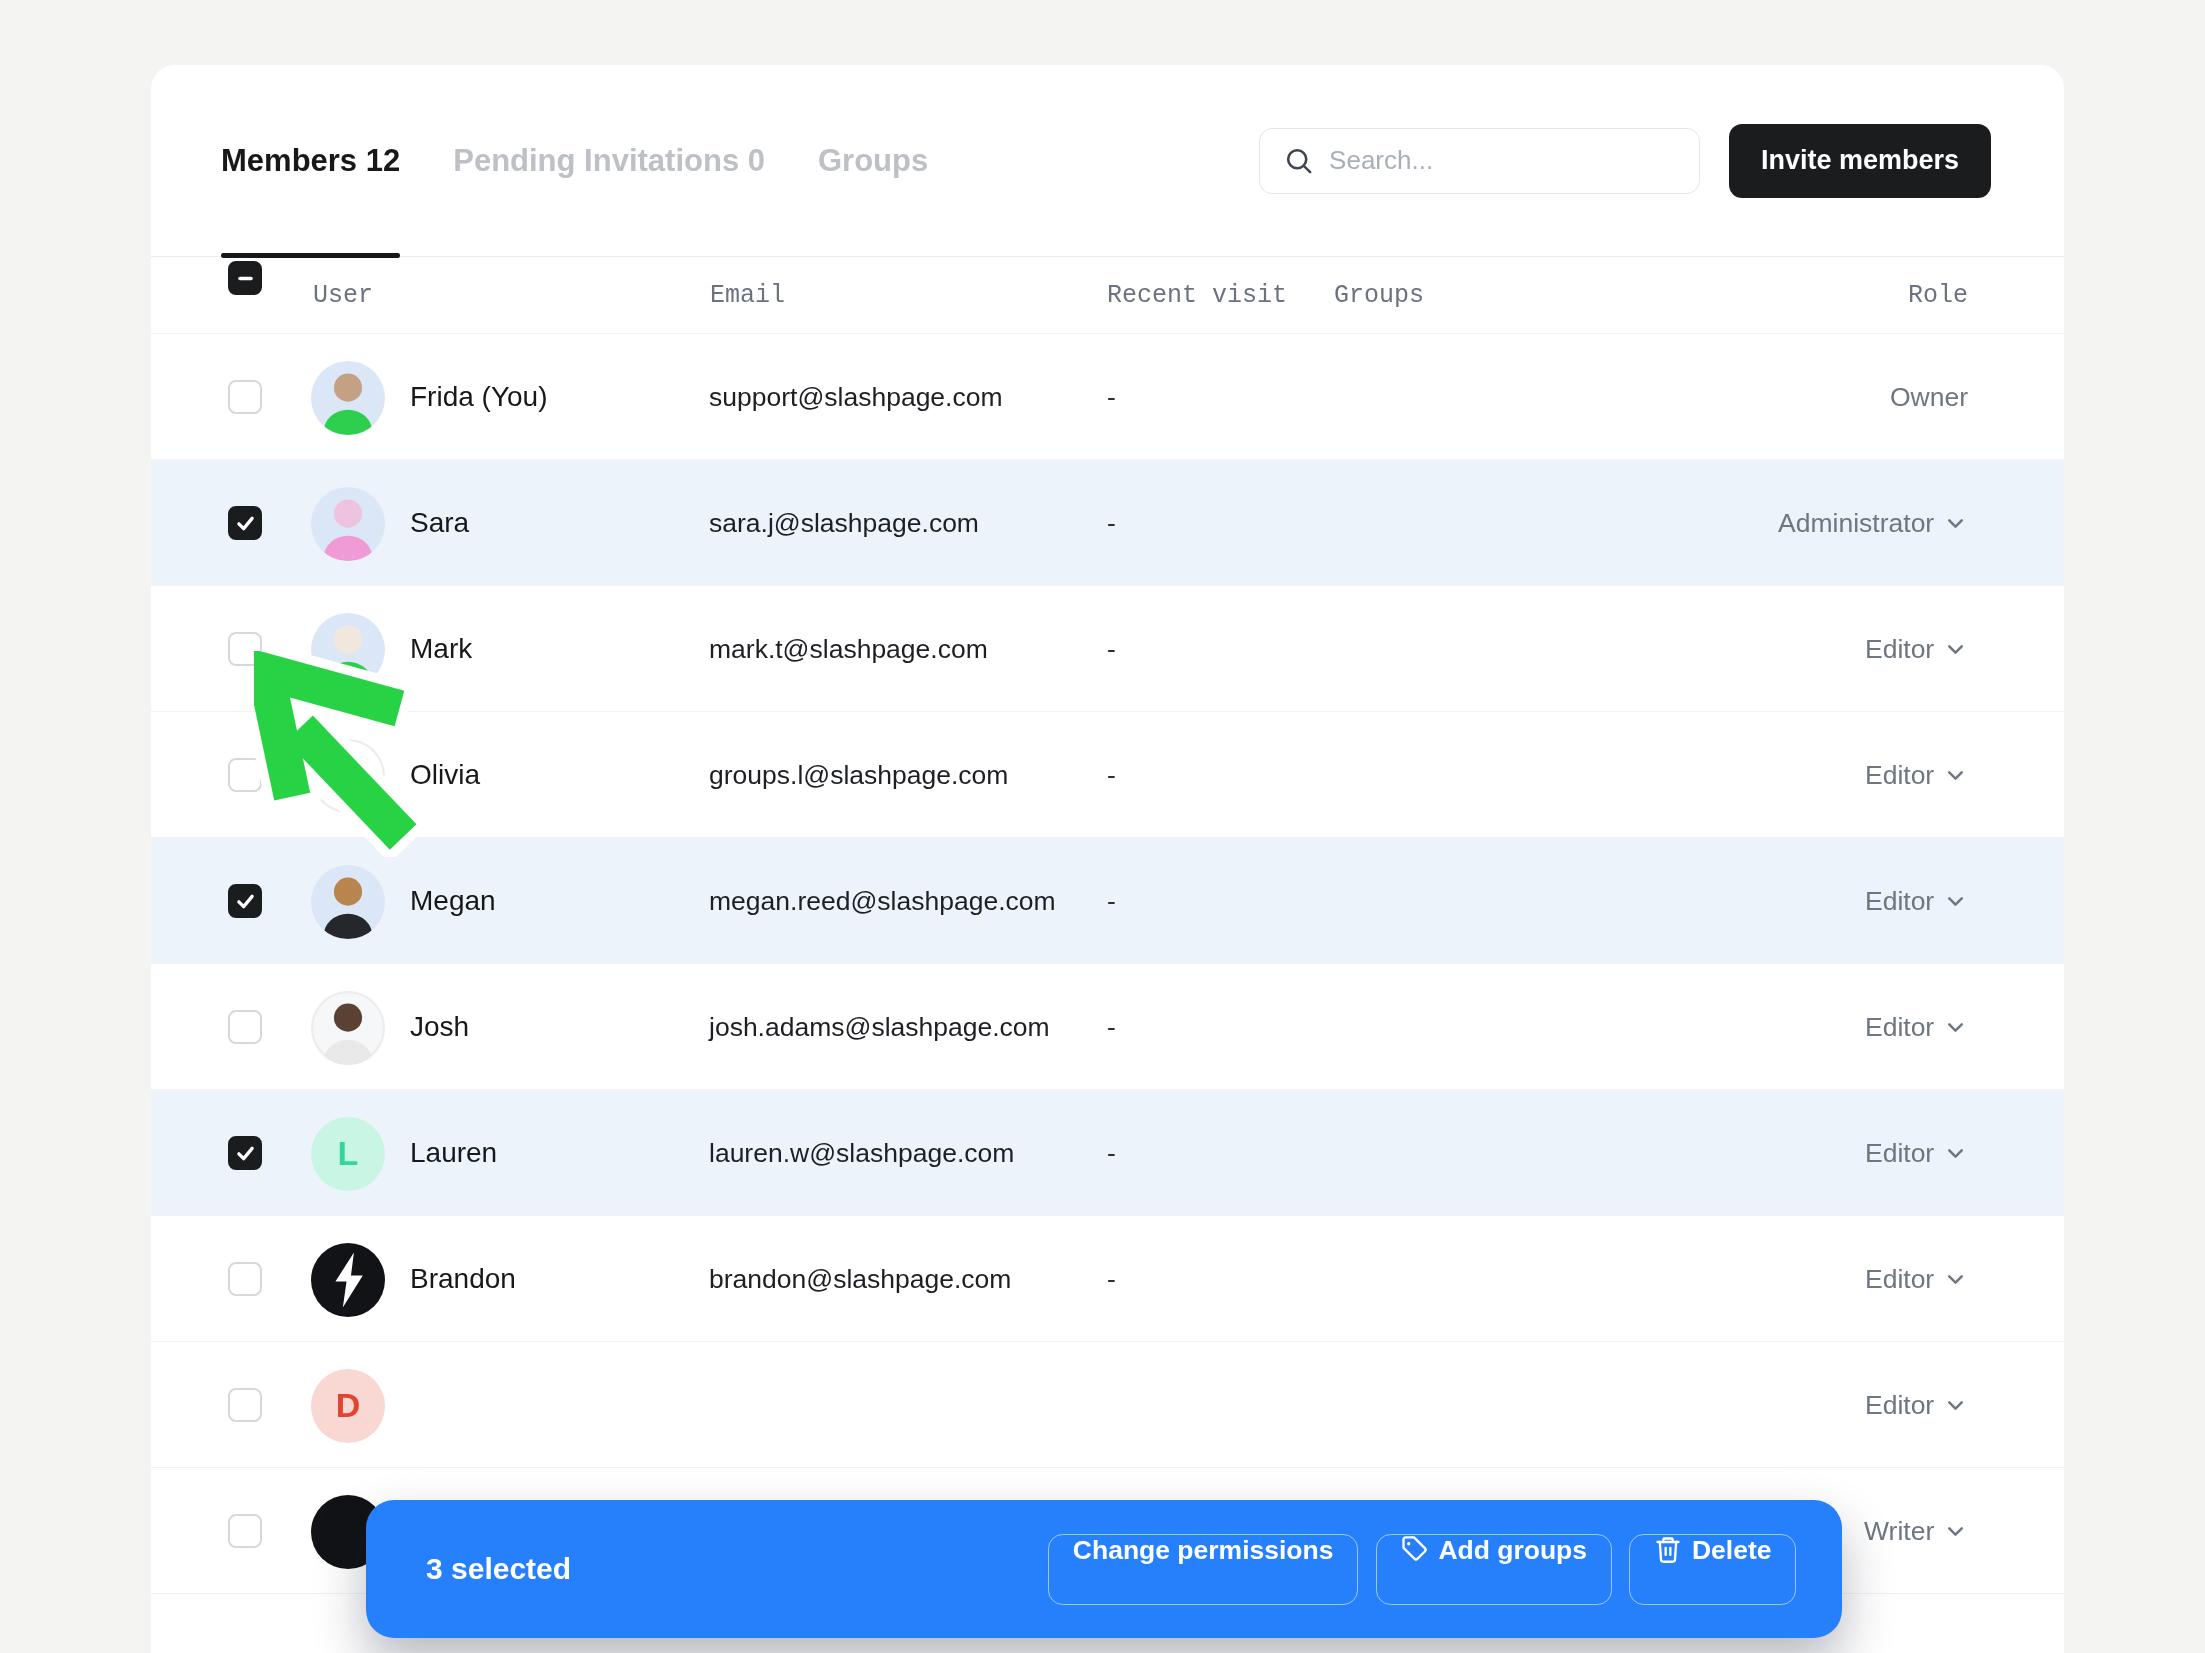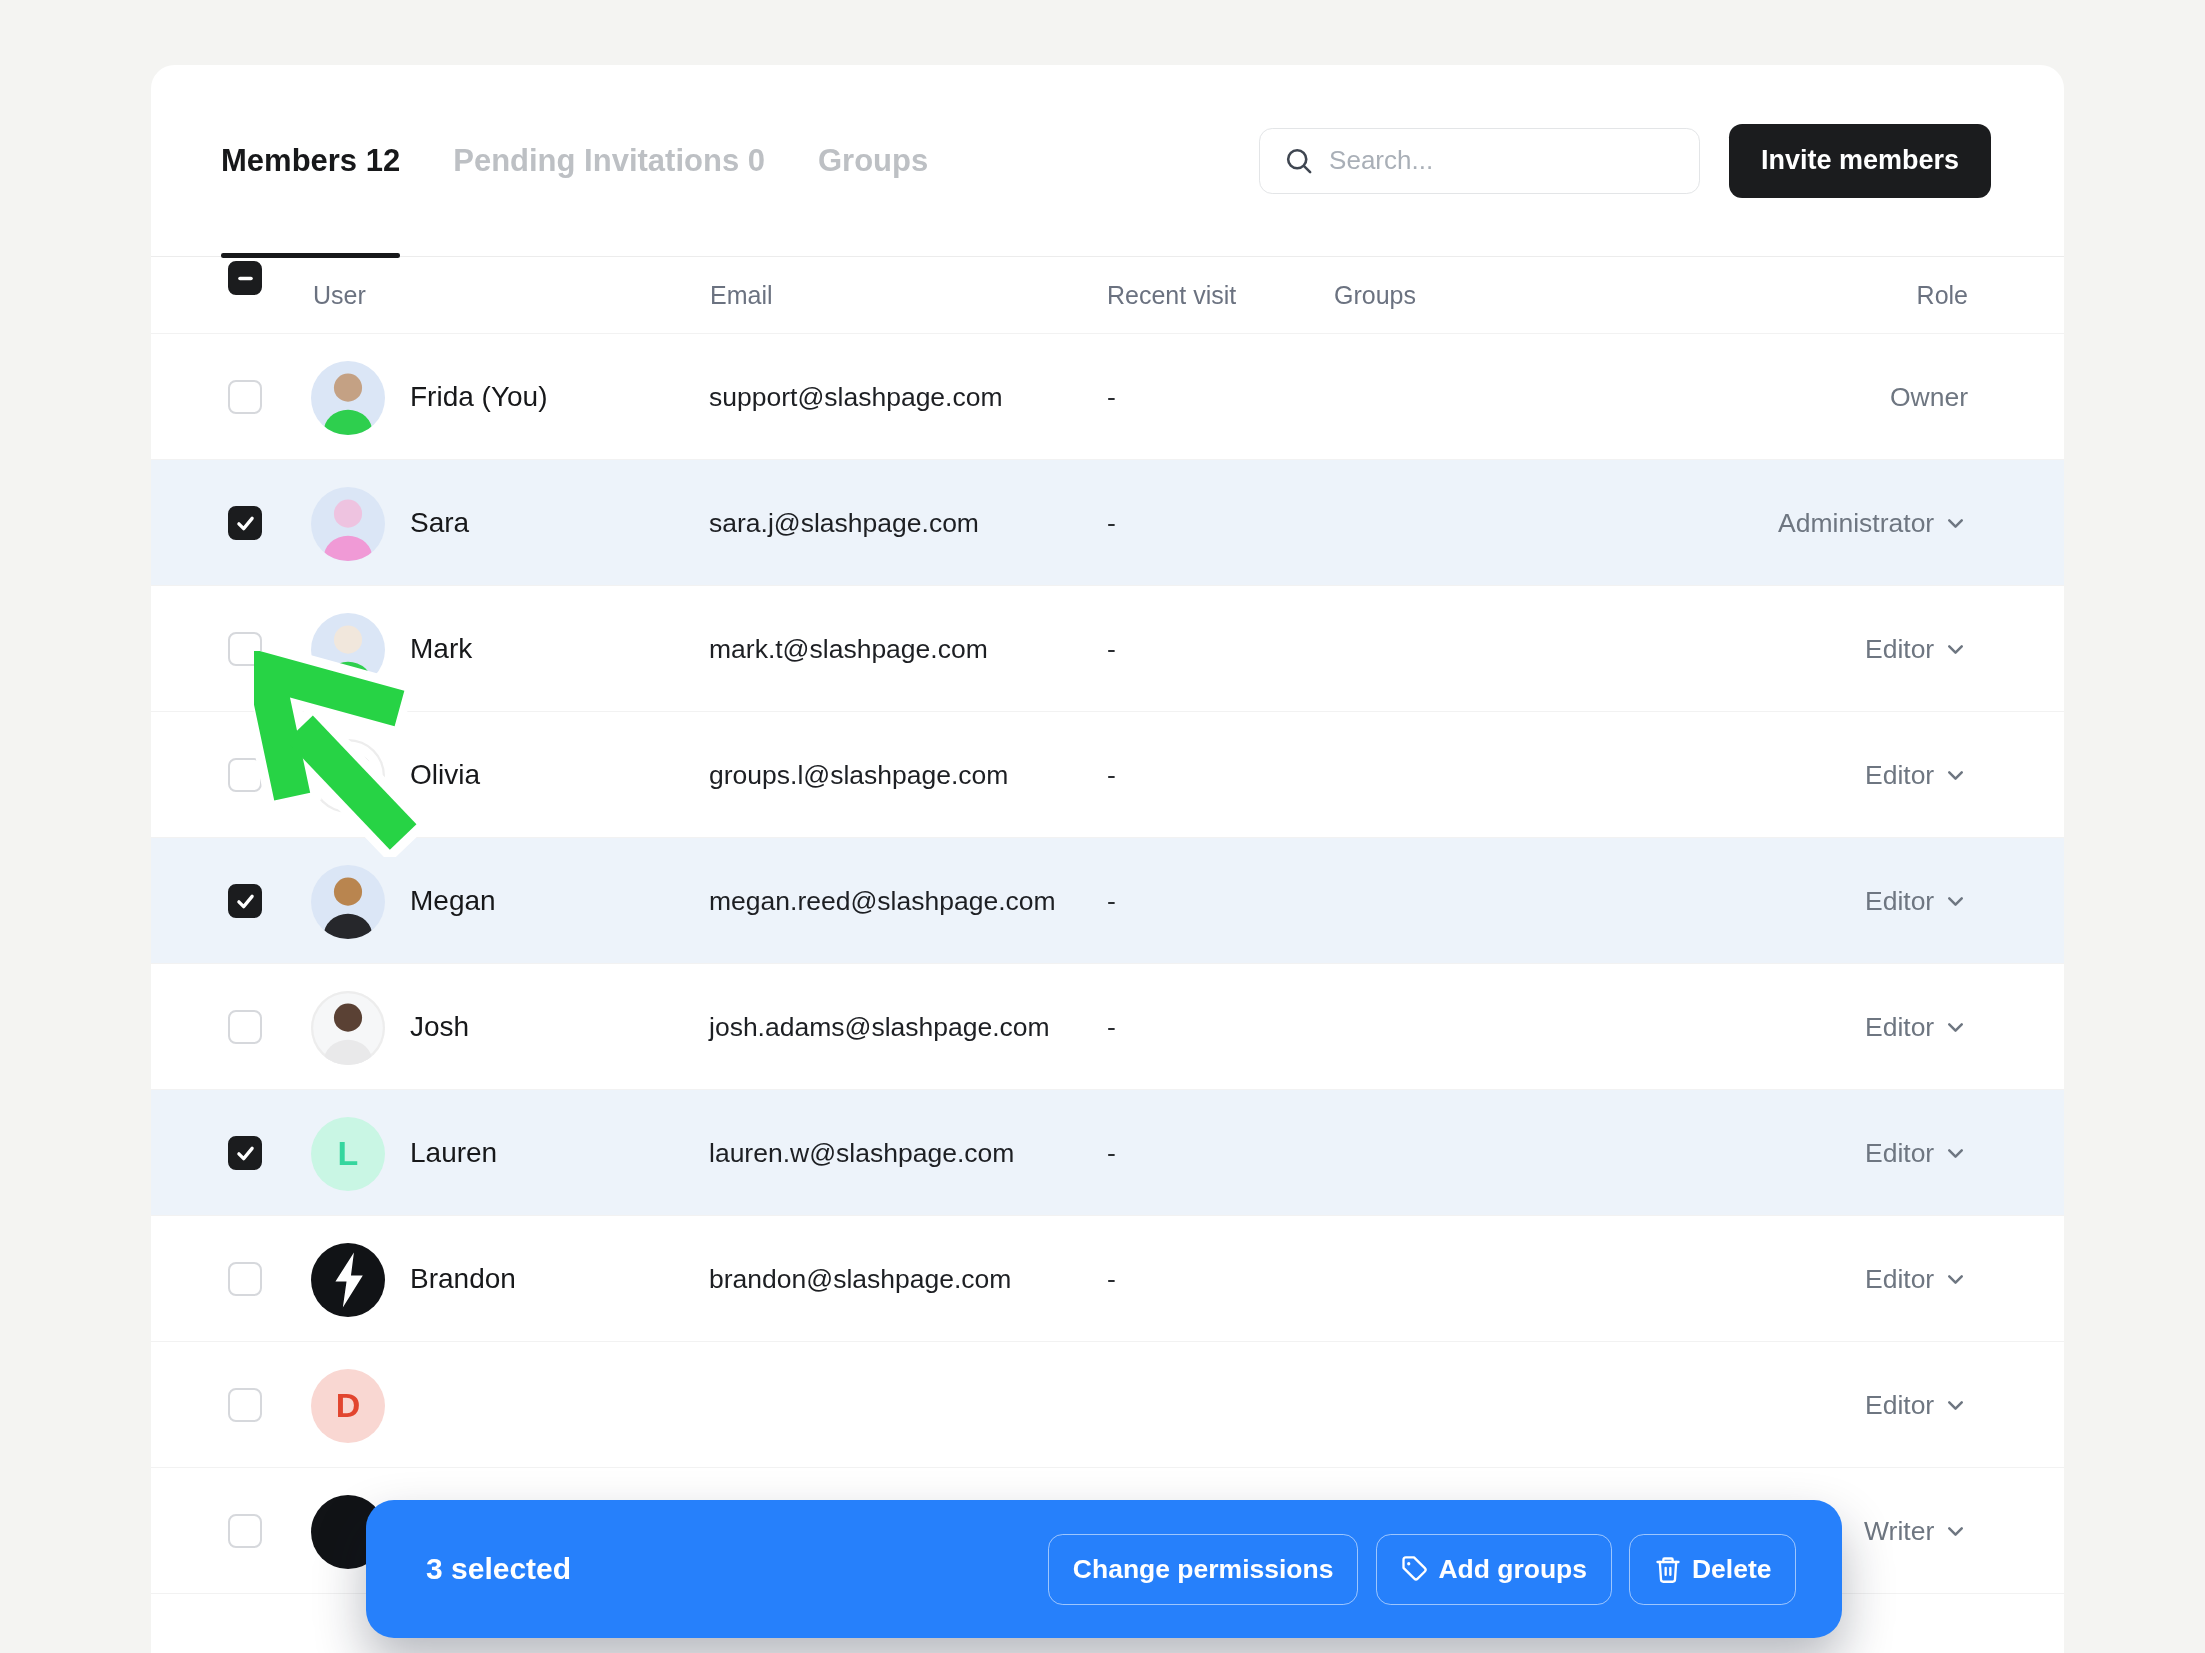--- a/index.html
+++ b/index.html
@@ -37,21 +37,21 @@
   .filter-row{height:125px;display:flex;align-items:center;padding:0 70px;
        border-bottom:1.5px solid var(--line);}
   .filter-label{font-size:27px;color:#6b7280;margin:0 28px 0 13.2px;}
   .chip{height:65px;padding:0 34px;border-radius:32px;background:var(--chip-bg);
        color:var(--chip-ink);font-size:26px;display:flex;align-items:center;
        margin-right:19px;cursor:pointer;}
 
   
   .thead{position:relative;height:77px;border-bottom:1.5px solid var(--row-line);
        font-size:25px;color:#6b7280;}
-  .thead span{position:absolute;top:50%;transform:translateY(-50%);}
+  .thead span{position:absolute;top:50%;transform:translateY(-50%);font-family:Liberation Mono, monospace;}
   .h-user{left:162px;} .h-email{left:559px;} .h-visit{left:956px;}
   .h-groups{left:1183px;} .h-role{right:96px;}
   .cb{position:absolute;width:34px;height:34px;border-radius:8px;background:#fff;
       border:2.2px solid var(--cb-border);display:flex;align-items:center;justify-content:center;
       cursor:pointer;}
   .cb.checked,.cb.indet{background:var(--cb-fill);border-color:var(--cb-fill);}
   .thead .cb{left:77px;top:21px;}
   .trow{position:relative;height:126px;border-bottom:1.5px solid var(--row-line);background:#fff;}
   .trow.selected{background:var(--select-bg);}
   .trow .cb{left:77px;top:46px;}
@@ -71,21 +71,21 @@
 
   
   .selection-bar{position:absolute;left:366px;top:1500px;width:1476px;height:138px;
       border-radius:28px;background:var(--accent);display:flex;align-items:center;
       padding:0 46px 0 60px;z-index:50;
       box-shadow:0 25px 51px rgba(15,23,42,.30);gap:13px;}
   .sel-label{color:#fff;font-size:30px;font-weight:700;}
   .bar-buttons{margin-left:auto;display:flex;gap:17.6px;}
   .bar-btn{height:71px;padding:0 23.5px;border-radius:14.7px;border:1.5px solid rgba(255,255,255,.55);
       background:transparent;color:#fff;font-size:26.5px;font-weight:600;
-      font-family:"Liberation Sans",sans-serif;display:flex;align-items:center;gap:10.3px;
+      font-family:"Liberation Sans",sans-serif;display:flex;gap:10.3px;
       cursor:pointer;white-space:nowrap;}
 
   
   .cursor-arrow{position:absolute;left:254px;top:651px;width:169px;height:206px;z-index:70;
       pointer-events:none;}
 </style>
 </head>
 <body>
 
 <div class="page">

